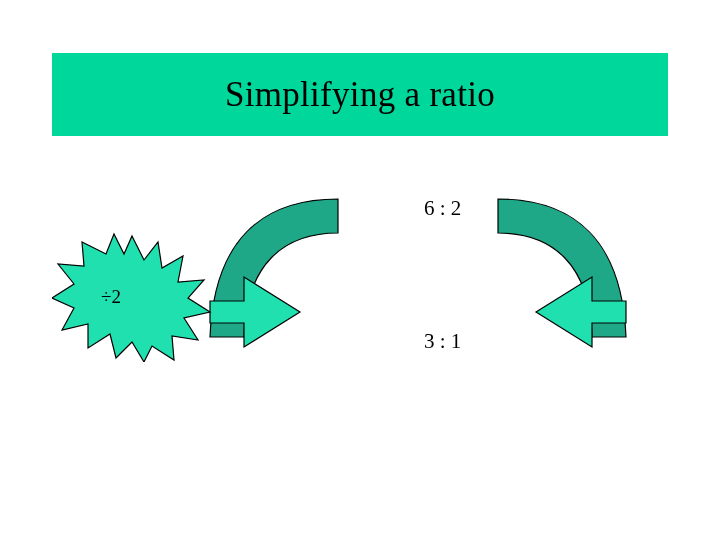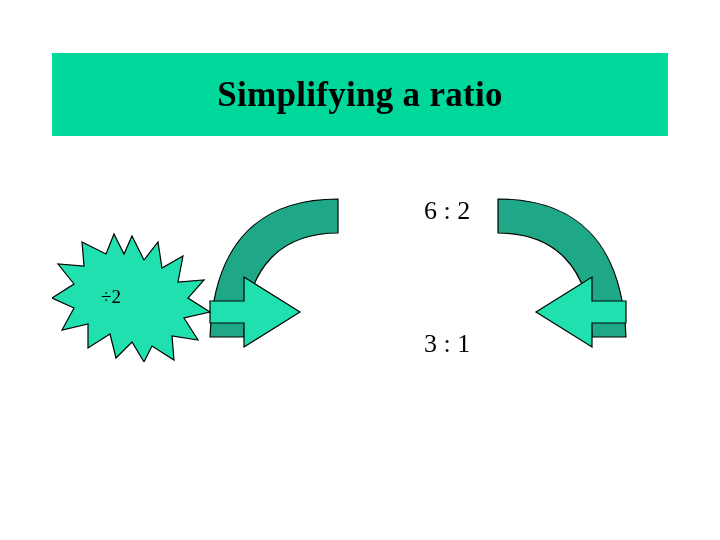--- a/index.html
+++ b/index.html
@@ -38,21 +38,20 @@
     top: 53px;
     width: 616px;
     height: 83px;
     display: flex;
     align-items: center;
     justify-content: center;
     font-family: "Liberation Serif", serif;
     font-size: 35px;
     color: #000000;
     letter-spacing: 0.3px;
-    font-weight: bold;
   }
 
   
   #arrow-graphic {
     position: absolute;
     left: 188px;
     top: 185px;
     width: 460px;
     height: 180px;
   }
@@ -78,21 +77,21 @@
     font-size: 19px;
     color: #000000;
     padding-right: 42px;
     box-sizing: border-box;
   }
 
   
   .ratio-text {
     position: absolute;
     font-family: "Liberation Serif", serif;
-    font-size: 26px;
+    font-size: 21px;
     color: #000000;
     white-space: nowrap;
   }
   #ratio-top {
     left: 424px;
     top: 196px;
   }
   #ratio-bottom {
     left: 424px;
     top: 329px;

